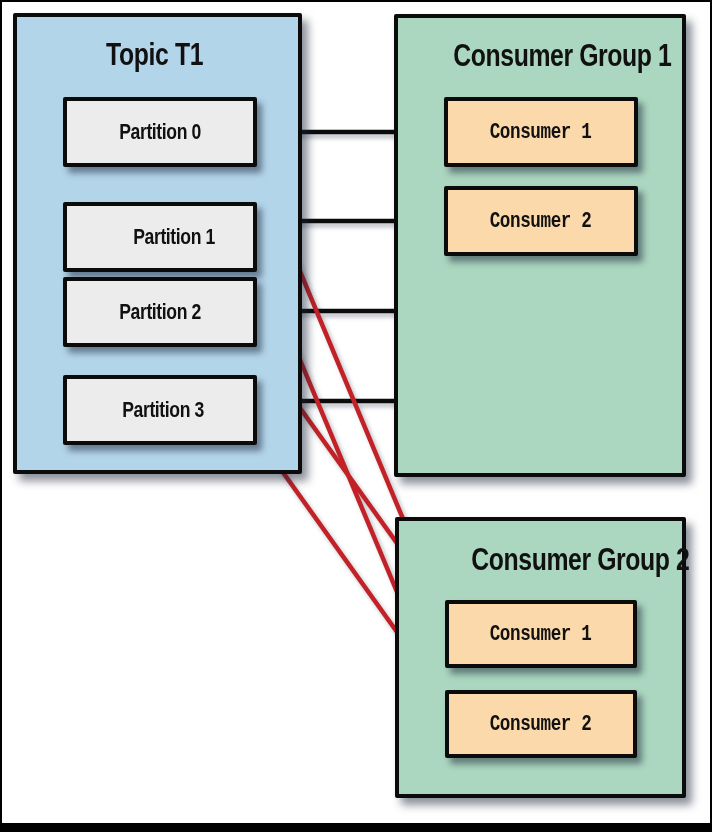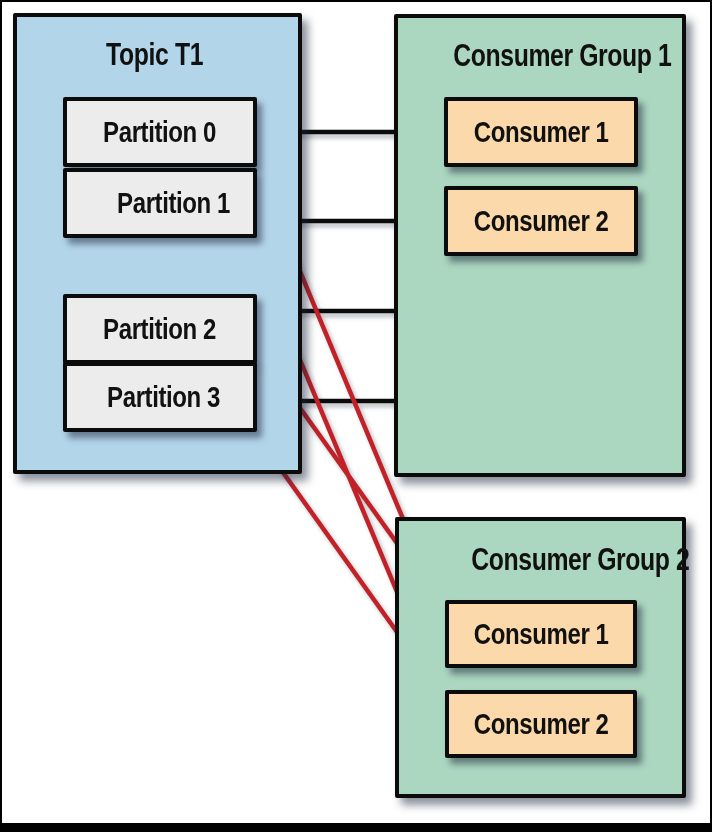--- a/index.html
+++ b/index.html
@@ -42,32 +42,32 @@
   .group1-title { left: 416px; width: 292px; top: 37px;  }
   .group2-title { left: 395px; width: 291px; top: 541px; margin-left: 40px; }
 
   .node {
     position: absolute;
     border: 4px solid var(--border, #0b0b0b);
     border-radius: 2px;
     box-sizing: border-box;
     box-shadow: 5px 6px 6px rgba(25, 35, 55, 0.50);
     text-align: left;
-    font-size: 30px;
+    font-size: 22px;
     font-weight: bold;
     letter-spacing: -0.5px;
     display: flex;
     align-items: center;
     justify-content: center;
     white-space: nowrap;
   }
   .partition { left: 63px; width: 194px; height: 70px; background: var(--partition-fill, #ececec); }
-  .p0 { top: 97px; }  .p1 { top: 168px; padding-left: 28px; }  .p2 { top: 294px; }  .p3 { top: 362px; padding-left: 7px; }
+  .p0 { top: 97px; }  .p1 { top: 202px; padding-left: 28px; }  .p2 { top: 277px; }  .p3 { top: 375px; padding-left: 7px; }
 
-  .consumer { background: var(--consumer-fill, #fbd9aa); }
+  .consumer { background: var(--consumer-fill, #fbd9aa); font-family: Liberation Mono, monospace; }
   .g1c { left: 444px; width: 194px; height: 70px; }
   .g1c0 { top: 97px; } .g1c1 { top: 186px; } .g1c2 { top: 277px; } .g1c3 { top: 366px; }
   .g2c { left: 445px; width: 192px; height: 68px; }
   .g2c0 { top: 600px; } .g2c1 { top: 690px; }
 
   .lbl { display: inline-block; transform: scaleX(0.80); transform-origin: 50% 50%; }
 
   svg.arrows {
     position: absolute; left: 0; top: 0;
     pointer-events: none;

